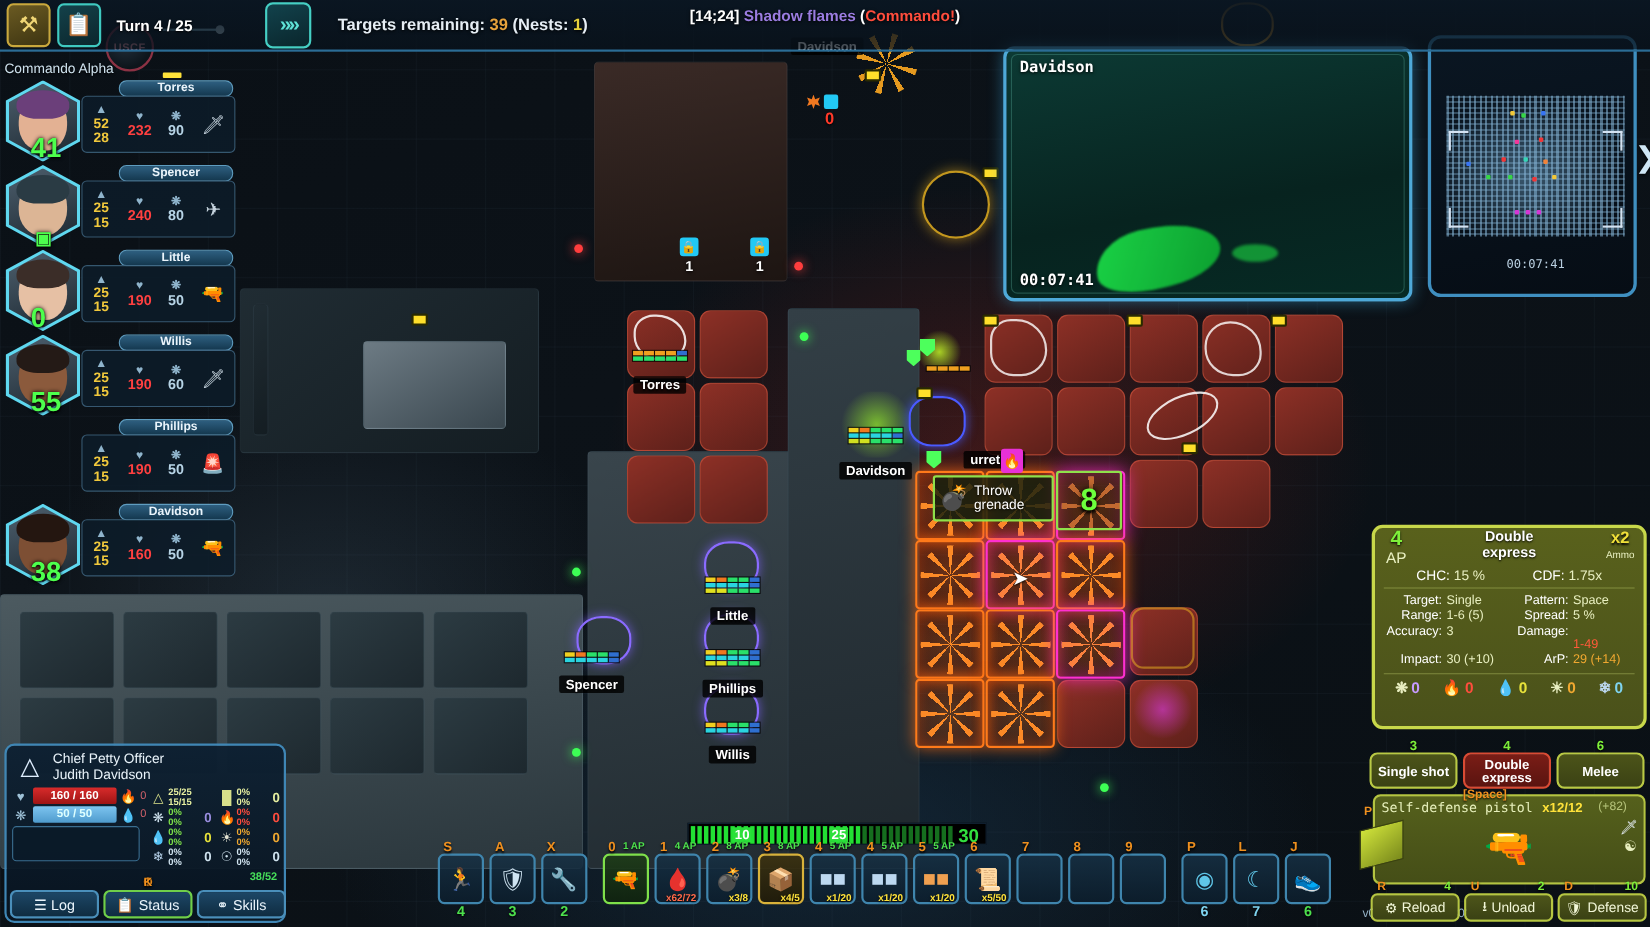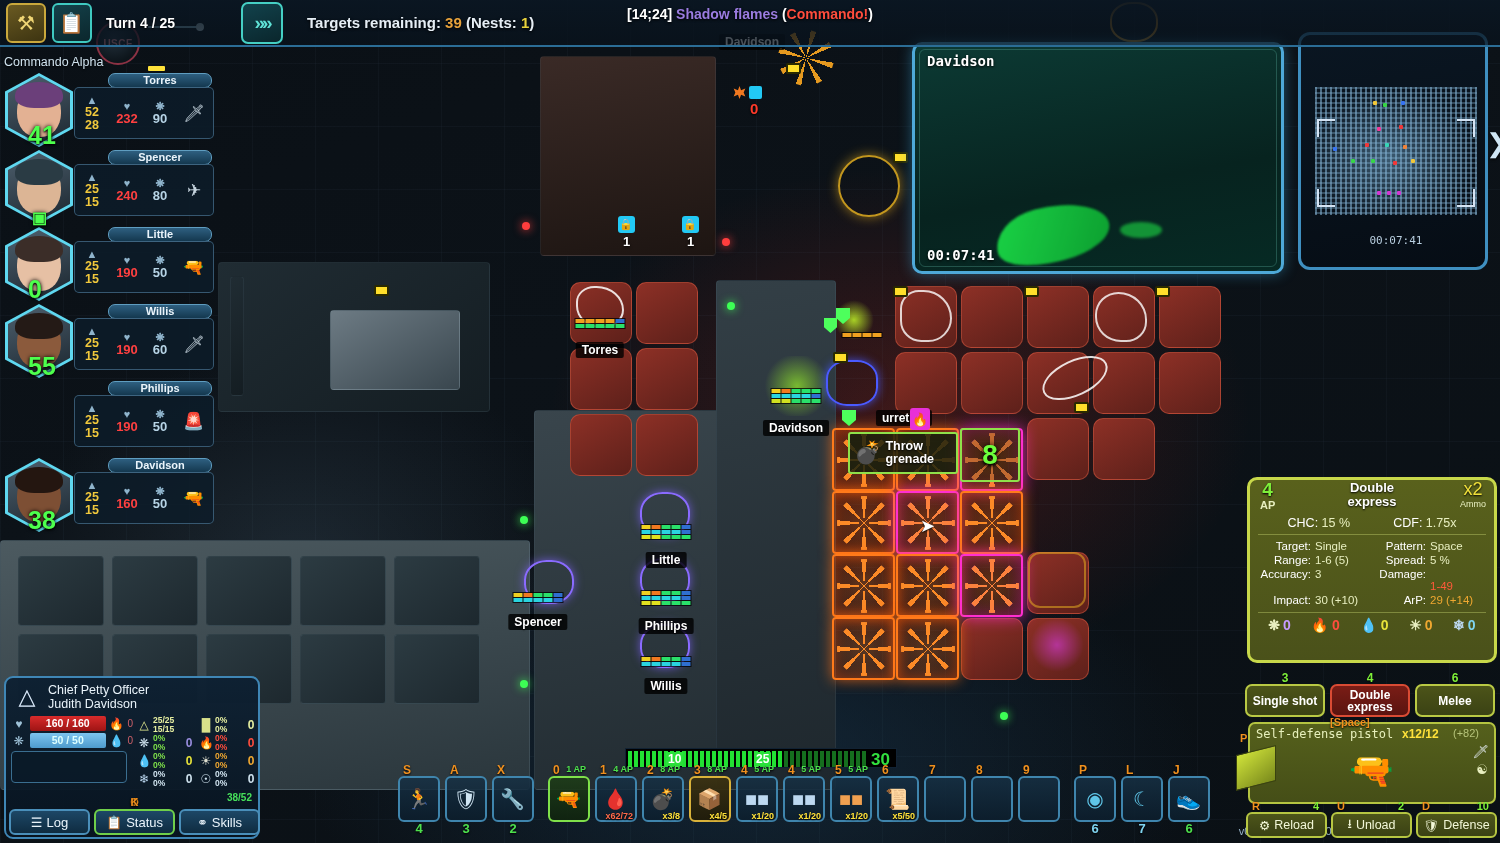--- a/index.html
+++ b/index.html
@@ -250,21 +250,21 @@
     display:flex; align-items:center; justify-content:center; color:#022; font-size:11px;
   }
   .locknum { position:absolute; font-size:13px; font-weight:bold; color:#fff; text-shadow:0 1px 3px #000; }
 
   .tooltip-throw {
     position:absolute; left:848px; top:432px; width:110px; height:42px;
     background:rgba(18,30,14,.82); border:2px solid #8fe04a; border-radius:3px;
     display:flex; align-items:center; gap:4px; padding:0 4px; z-index:30;
   }
   .tt-ico { font-size:22px; }
-  .tt-txt { font-size:12.5px; font-weight:bold; color:#fff; line-height:13px; text-shadow:0 1px 2px #000; }
+  .tt-txt { font-size:12.5px; font-weight:normal; color:#fff; line-height:13px; text-shadow:0 1px 2px #000; }
   .aoe-count {
     position:absolute; left:960px; top:428px; width:60px; height:54px;
     border:2px solid #8fe04a; border-radius:3px;
     display:flex; align-items:center; justify-content:center;
     font-size:28px; font-weight:bold; color:#6dff3c; text-shadow:0 0 6px #000,0 2px 3px #000;
     z-index:30; background:rgba(20,35,10,.25);
   }
   .cursor-arrow { position:absolute; left:920px; top:515px; z-index:50; font-size:18px; color:#fff; text-shadow:0 1px 2px #000; }
 
   
@@ -337,27 +337,27 @@
 
   
   .weppanel {
     position:absolute; left:1247px; top:477px; width:250px; height:186px;
     background:linear-gradient(180deg,#59611c,#4a511a);
     border:3px solid #c8d84a; border-radius:10px; z-index:37;
   }
   .wp-top { position:relative; height:34px; }
   .wp-ap { position:absolute; left:10px; top:0; text-align:center; }
   .wp-ap .n { font-size:19px; font-weight:bold; color:#7ef03a; line-height:19px; text-shadow:0 1px 2px #000; }
-  .wp-ap .l { font-size:11px; color:#e8efc0;font-weight:bold; }
+  .wp-ap .l { font-size:14px; color:#e8efc0; }
   .wp-title {
     position:absolute; left:50%; transform:translateX(-50%); top:1px; width:120px;
     text-align:center; font-size:13px; font-weight:bold; color:#fff; line-height:14px; text-shadow:0 1px 2px #000;
   }
   .wp-ammo { position:absolute; right:8px; top:0; text-align:center; }
-  .wp-ammo .n { font-size:18px; font-weight:normal; color:#f0e03a; line-height:19px; text-shadow:0 1px 2px #000; }
+  .wp-ammo .n { font-size:15px; font-weight:bold; color:#f0e03a; line-height:19px; text-shadow:0 1px 2px #000; }
   .wp-ammo .l { font-size:9px; color:#e8efc0; }
   .wp-chc { display:flex; justify-content:space-around; font-size:12.5px; padding:2px 8px 4px 8px; border-bottom:1px solid rgba(220,235,130,.35); margin:0 8px; }
   .wp-chc .k { color:#fff; }
   .wp-chc .v { color:#e8efc0; }
   .wp-grid { display:grid; grid-template-columns:1fr 1fr; gap:2px 6px; padding:5px 10px 3px 10px; font-size:11.5px; }
   .wp-cell { display:flex; justify-content:flex-end; gap:4px; }
   .wp-cell .k { color:#ffffff; }
   .wp-cell .v { color:#e8efc0; min-width:54px; }
   .wp-cell.r .v { color:#ff5a3a;margin-top:12px; }
   .wp-cell.o .v { color:#f0a830; }

